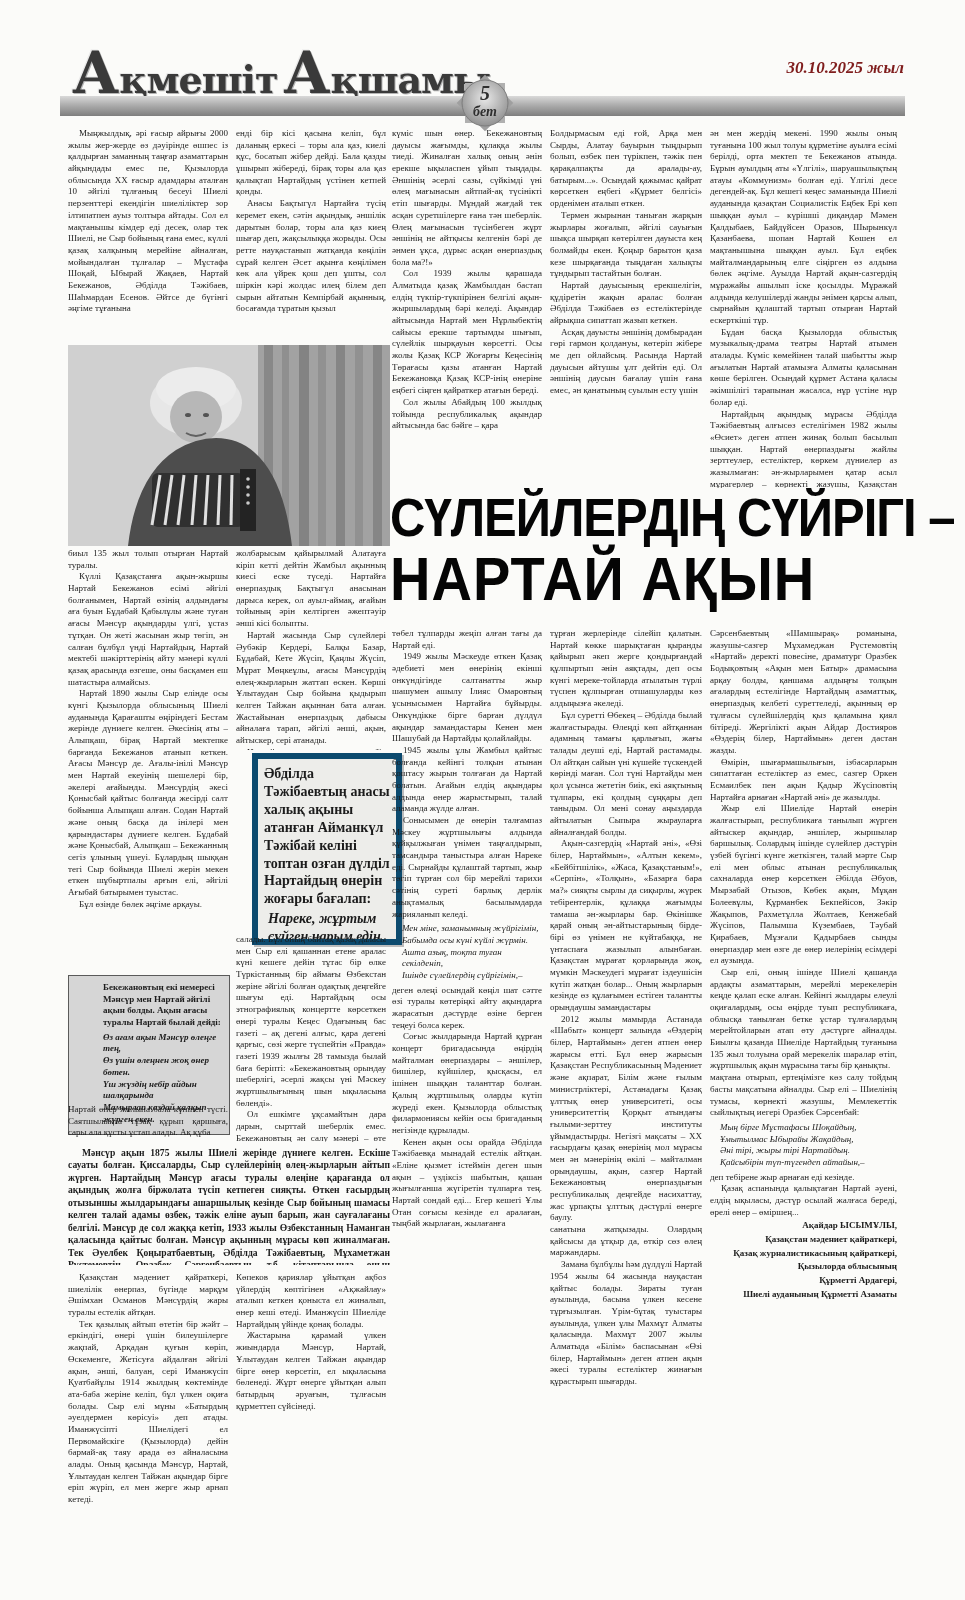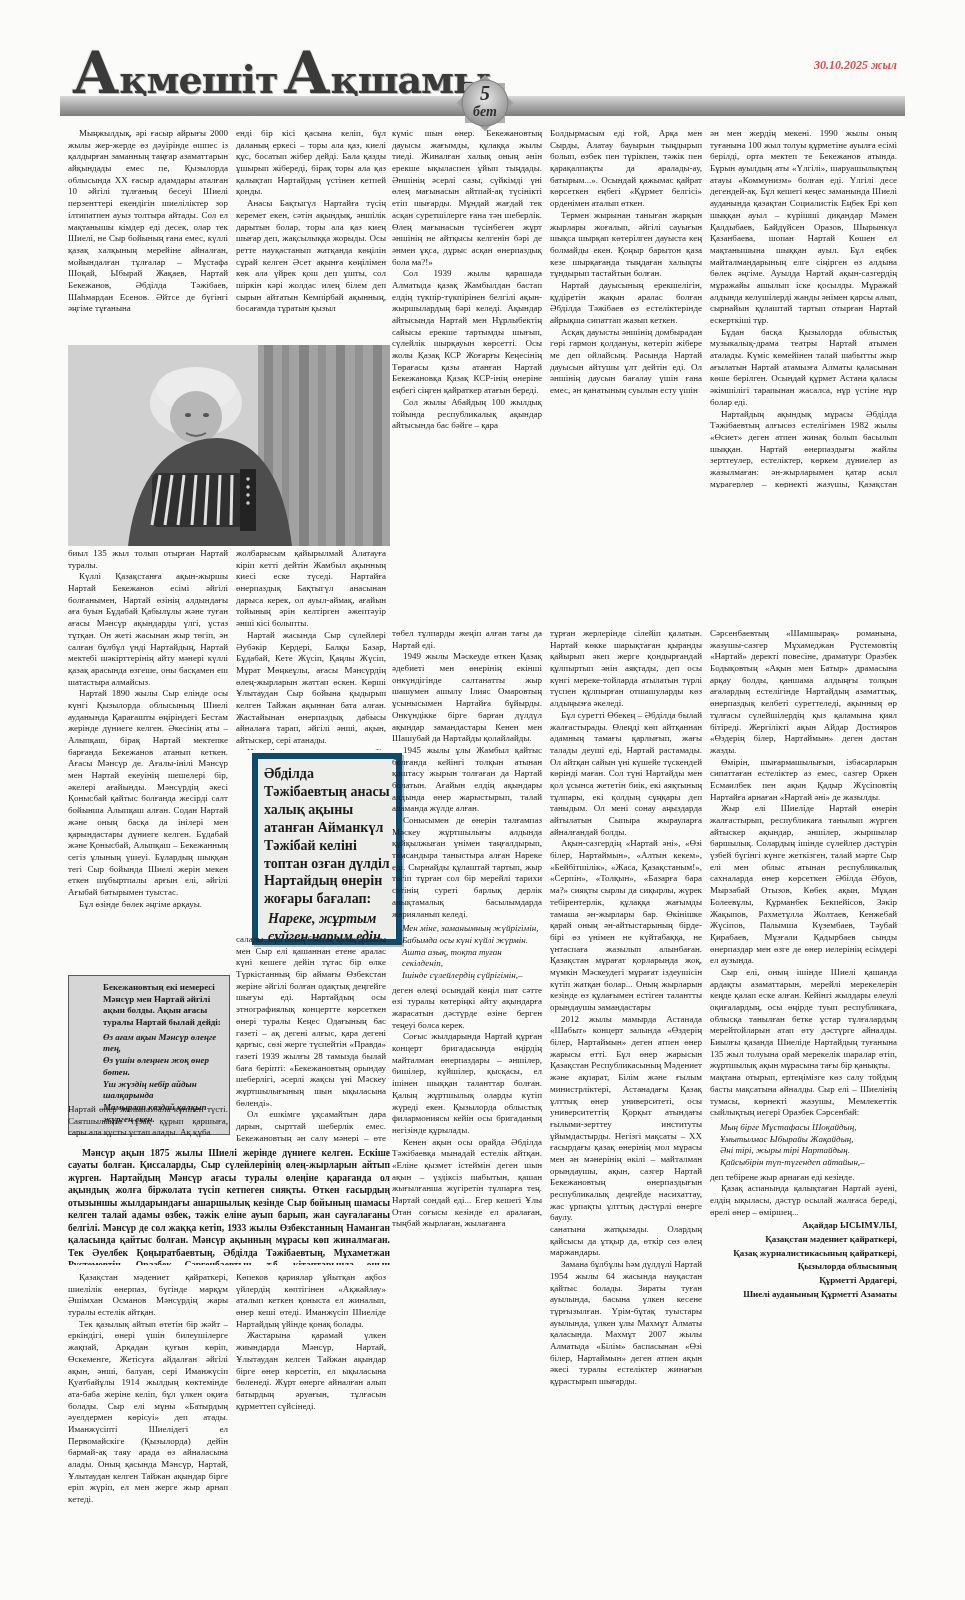--- a/index.html
+++ b/index.html
@@ -4,22 +4,22 @@
 <style>
   html,body{margin:0;padding:0;background:#e8e8e8;}
   #page{position:relative;width:965px;height:1600px;background:#fbfbf9;margin:0 auto;
         font-family:"Liberation Serif",serif;color:#1c1c1c;overflow:hidden;}
   
   #masthead{position:absolute;left:72px;top:44px;color:#3a3a3a;
             font-family:"DejaVu Serif",serif;font-weight:bold;line-height:1;
             text-shadow:1px 1px 0 #b5b5b5, -1px -1px 0 #e9e9e9;}
   #masthead .cap{font-size:58px;}
   #masthead .rest{font-size:38px;letter-spacing:-1px;}
-  #issue-date{position:absolute;right:68px;top:58px;font-size:12px;font-weight:bold;
-              font-style:italic;color:#ef4444;}
+  #issue-date{position:absolute;right:61px;top:58px;font-size:17px;font-weight:bold;
+              font-style:italic;color:#7f1d1d;}
   #rule-bar{position:absolute;left:60px;top:96px;width:845px;height:20px;
             background:linear-gradient(to bottom,#d9d9d9 0%,#adadad 45%,#7e7e7e 100%);}
   #badge{position:absolute;left:448px;top:66px;width:74px;height:74px;}
   #badge .num{position:absolute;left:0;top:16px;width:74px;text-align:center;
               font-size:20px;font-weight:bold;font-style:italic;color:#2e2e2e;}
   #badge .lbl{position:absolute;left:0;top:38px;width:74px;text-align:center;
               font-size:14px;font-weight:bold;font-style:italic;color:#2e2e2e;}
   
   #headline{position:absolute;left:390px;top:492px;width:567px;text-align:left;
             font-family:"Liberation Sans",sans-serif;font-weight:bold;color:#050505;
@@ -139,20 +139,24 @@
         </g>
         <rect x="172" y="124" width="16" height="62" fill="#1f1e1c"></rect>
         <circle cx="180" cy="134" r="1.8" fill="#cfcfcf"></circle>
           <circle cx="180" cy="142" r="1.8" fill="#cfcfcf"></circle>
         <circle cx="180" cy="150" r="1.8" fill="#cfcfcf"></circle>
           <circle cx="180" cy="158" r="1.8" fill="#cfcfcf"></circle>
       </g>
     </svg>
   </div>
 
+  <div id="headline">
+    <div class="hl1">СҮЛЕЙЛЕРДІҢ СҮЙРІГІ –</div>
+    <div class="hl2">НАРТАЙ АҚЫН</div>
+  </div>
 
   <div class="col" style="left:68px;top:548px;width:160px;height:424px">
       <p class="para ni">биыл 135 жыл толып отырған Нартай туралы.</p>
       <p class="para">Күллі Қазақстанға ақын-жыршы Нартай Бекежанов есімі әйгілі болғанымен, Нартай өзінің алдындағы аға буын Бұдабай Қабылұлы және туған ағасы Мәнсүр ақындарды үлгі, ұстаз тұтқан. Он жеті жасынан жыр төгіп, ән салған бұлбұл үнді Нартайдың, Нартай мектебі шәкірттерінің айту мәнері күллі қазақ арасында өзгеше, оны басқамен еш шатастыра алмайсыз.</p>
       <p class="para">Нартай 1890 жылы Сыр елінде осы күнгі Қызылорда облысының Шиелі ауданында Қарағашты өңіріндегі Бестам жерінде дүниеге келген. Әкесінің аты – Алыпқаш, бірақ Нартай мектепке барғанда Бекежанов атанып кеткен. Ағасы Мәнсүр де. Ағалы-інілі Мәнсүр мен Нартай екеуінің шешелері бір, әкелері ағайынды. Мәнсүрдің әкесі Қонысбай қайтыс болғанда жесірді салт бойынша Алыпқаш алған. Содан Нартай және оның басқа да інілері мен қарындастары дүниеге келген. Бұдабай және Қонысбай, Алыпқаш – Бекежанның сегіз ұлының үшеуі. Бұлардың шыққан тегі Сыр бойында Шиелі жерін мекен еткен шұбыртпалы арғын елі, әйгілі Ағыбай батырымен туыстас.</p>
       <p class="para">Бұл өзінде бөлек әңгіме арқауы.</p>
     </div>
   <div class="col" style="left:236px;top:548px;width:150px;height:202px">
       <p class="para ni">жолбарысым қайырылмай Алатауға кіріп кетті дейтін Жамбыл ақынның киесі еске түседі. Нартайға өнерпаздық Бақтыгүл анасынан дарыса керек, ол ауыл-аймақ, ағайын тойының әрін келтірген әжептәуір әнші кісі болыпты.</p>
       <p class="para">Нартай жасында Сыр сүлейлері Әубәкір Кердері, Балқы Базар, Бұдабай, Кете Жүсіп, Қаңлы Жүсіп, Мұрат Мөңкеұлы, ағасы Мәнсүрдің өлең-жырларын жаттап өскен. Көрші Ұлытаудан Сыр бойына қыдырып келген Тайжан ақыннан бата алған. Жастайынан өнерпаздық дабысы айналаға тарап, әйгілі әнші, ақын, айтыскер, сері атанады.</p>
@@ -194,21 +198,21 @@
   <div id="bold-lead">
       <p class="para ni">Мәнсүр ақын 1875 жылы Шиелі жерінде дүниеге келген. Ескіше сауаты болған. Қиссаларды, Сыр сүлейлерінің өлең-жырларын айтып жүрген. Нартайдың Мәнсүр ағасы туралы өлеңіне қарағанда ол ақындық жолға біржолата түсіп кетпеген сияқты. Өткен ғасырдың отызыншы жылдарындағы ашаршылық кезінде Сыр бойының шамасы келген талай адамы өзбек, тәжік еліне ауып барып, жан сауғалағаны белгілі. Мәнсүр де сол жаққа кетіп, 1933 жылы Өзбекстанның Наманган қаласында қайтыс болған. Мәнсүр ақынның мұрасы көп жиналмаған. Тек Әуелбек Қоңыратбаевтың, Әбділда Тәжібаевтың, Мұхаметжан Рүстемовтің, Оразбек Сәргенбаевтың, т.б. кітаптарында оның өнерпаздығы туралы біршама баяндалып өтеді.</p>
     </div>
 
   <div class="col" style="left:68px;top:1272px;width:160px;height:288px">
       <p class="para">Қазақстан мәдениет қайраткері, шиелілік өнерпаз, бүгінде марқұм Әшімхан Османов Мәнсүрдің жары туралы естелік айтқан.</p>
       <p class="para">Тек қазылық айтып өтетін бір жәйт – еркіндігі, өнері үшін билеушілерге жақпай, Арқадан қуғын көріп, Өскеменге, Жетісуға айдалған әйгілі ақын, әнші, балуан, сері Иманжүсіп Қуатбайұлы 1914 жылдың көктемінде ата-баба жеріне келіп, бұл үлкен оқиға болады. Сыр елі мұны «Батырдың әуелдермен көрісуі» деп атады. Иманжүсіпті Шиелідегі ел Первомайскіге (Қызылорда) дейін бармай-ақ таяу арада өз айналасына алады. Оның қасында Мәнсүр, Нартай, Ұлытаудан келген Тайжан ақындар бірге еріп жүріп, ел мен жерге жыр арнап кетеді.</p>
     </div>
   <div class="col" style="left:236px;top:1272px;width:150px;height:288px">
       <p class="para ni">Көпеков қариялар ұйытқан ақбоз үйлердің көптігінен «Ақжайлау» аталып кеткен қоныста ел жиналып, өнер кеші өтеді. Иманжүсіп Шиеліде Нартайдың үйінде қонақ болады.</p>
-      <p class="para">Жастарына қарамай үлкен жиындарда Мәнсүр, Нартай, Ұлытаудан келген Тайжан ақындар бірге өнер көрсетіп, ел ықыласына бөленеді. Жұрт өнерге айналған алып батырдың әруағын, тұлғасын құрметтеп сүйсінеді.</p>
+      <p class="para">Жастарына қарамай үлкен жиындарда Мәнсүр, Нартай, Ұлытаудан келген Тайжан ақындар бірге өнер көрсетіп, ел ықыласына бөленеді. Жұрт өнерге ұйытқан алып батырдың әруағын, тұлғасын құрметтеп сүйсінеді.</p>
     </div>
 
   <div class="col" style="left:392px;top:628px;width:150px;height:932px">
       <p class="para ni">төбел тұлпарды жеңіп алған тағы да Нартай еді.</p>
       <p class="para">1949 жылы Мәскеуде өткен Қазақ әдебиеті мен өнерінің екінші онкүндігінде салтанатты жыр шашумен ашылу Ілияс Омаровтың ұсынысымен Нартайға бұйырды. Онкүндікке бірге барған дүлдүл ақындар замандастары Кенен мен Шашубай да Нартайды қолайлайды.</p>
       <p class="para">1945 жылы ұлы Жамбыл қайтыс болғанда кейінгі толқын атынан қоштасу жырын толғаған да Нартай болатын. Ағайын елдің ақындары алдында өнер жарыстырып, талай аламанда жүлде алған.</p>
       <p class="para">Сонысымен де өнерін талғампаз Мәскеу жұртшылығы алдында құйқылжыған үнімен таңғалдырып, тамсандыра таныстыра алған Нареке еді. Сырнайды құлаштай тартып, жыр төгіп тұрған сол бір мерейлі тарихи сәтінің суреті барлық дерлік анықтамалық басылымдарда жарияланып келеді.</p>
       <p class="para v">Мен міне, заманымның жүйрігімін,
 Бабымда осы күні күйлі жүрмін.
 Ашта азық, тоқта туған секілденіп,

